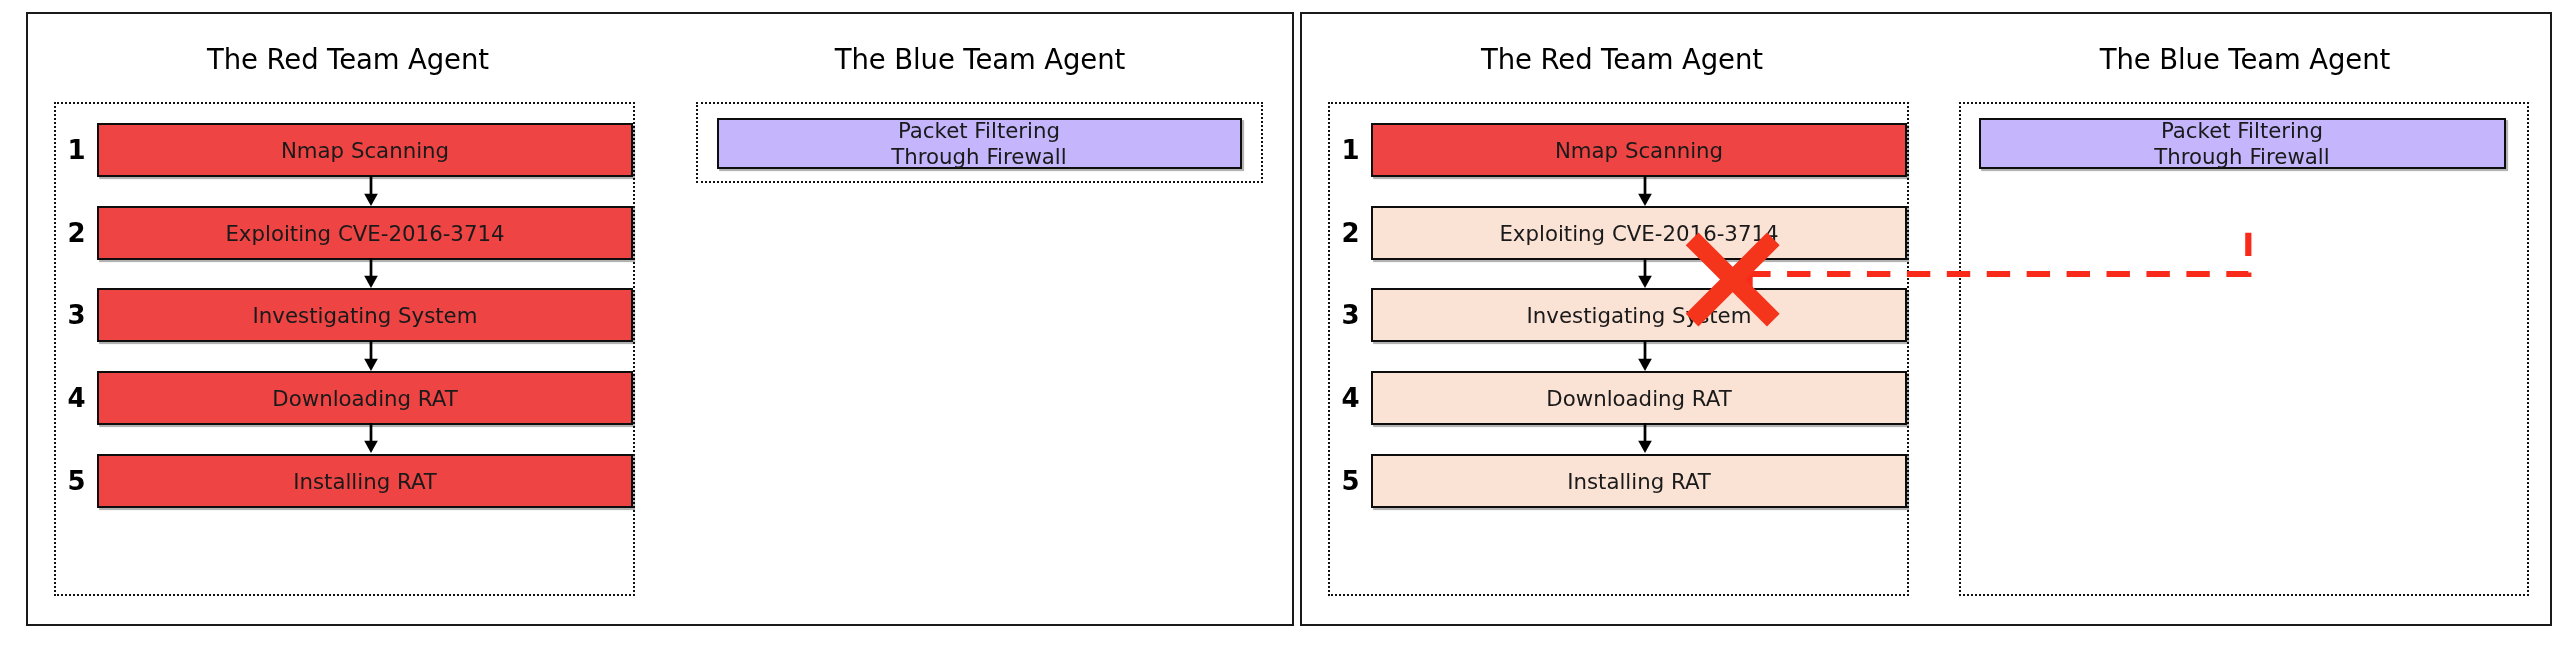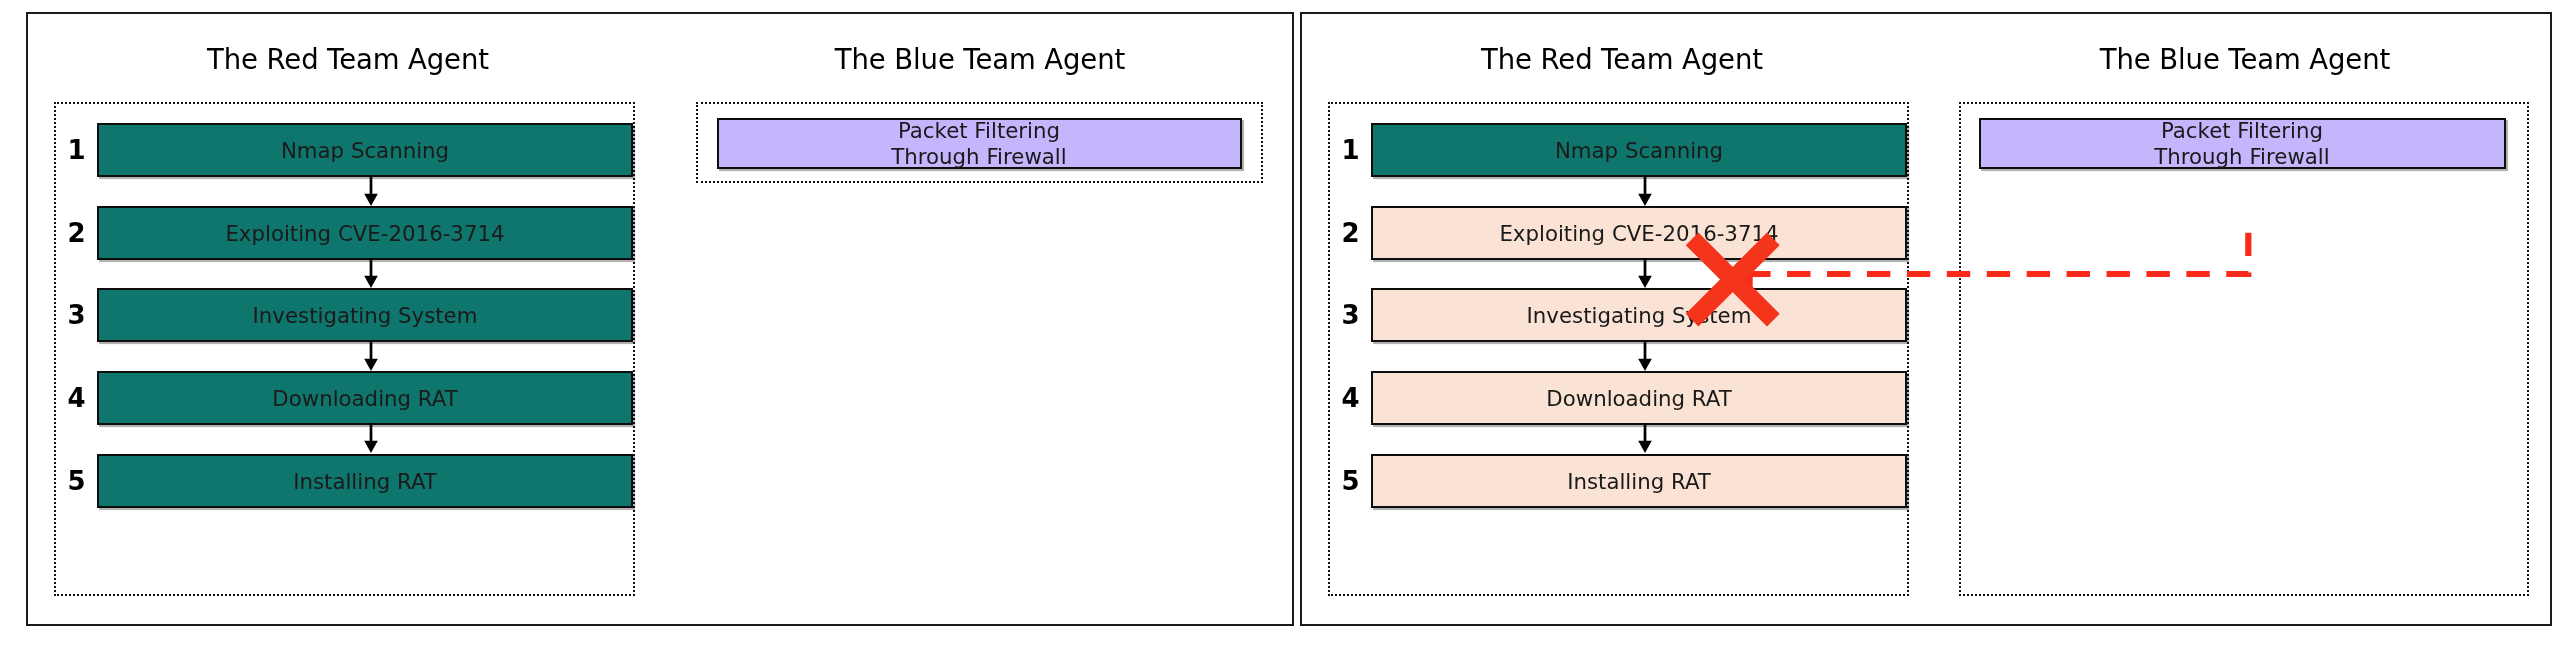--- a/index.html
+++ b/index.html
@@ -80,21 +80,21 @@
     border: 2.1px solid #0d0d0d;
     display: flex;
     align-items: center;
     justify-content: center;
     text-align: center;
     font-size: 21.3px;
     color: #1a1a1a;
     line-height: 1.18;
     box-shadow: 2.1px 2.1px 0 rgba(0,0,0,0.30);
   }
-  .step-box.green { background: #0f766e; }
+  .step-box.green { background: #ef4444; }
   .step-box.peach { background: #fae2d5; }
 
   
   .solo-box {
     position: absolute;
     border: 2.1px solid #0d0d0d;
     background: #c4b5fd;
     display: flex;
     align-items: center;
     justify-content: center;

